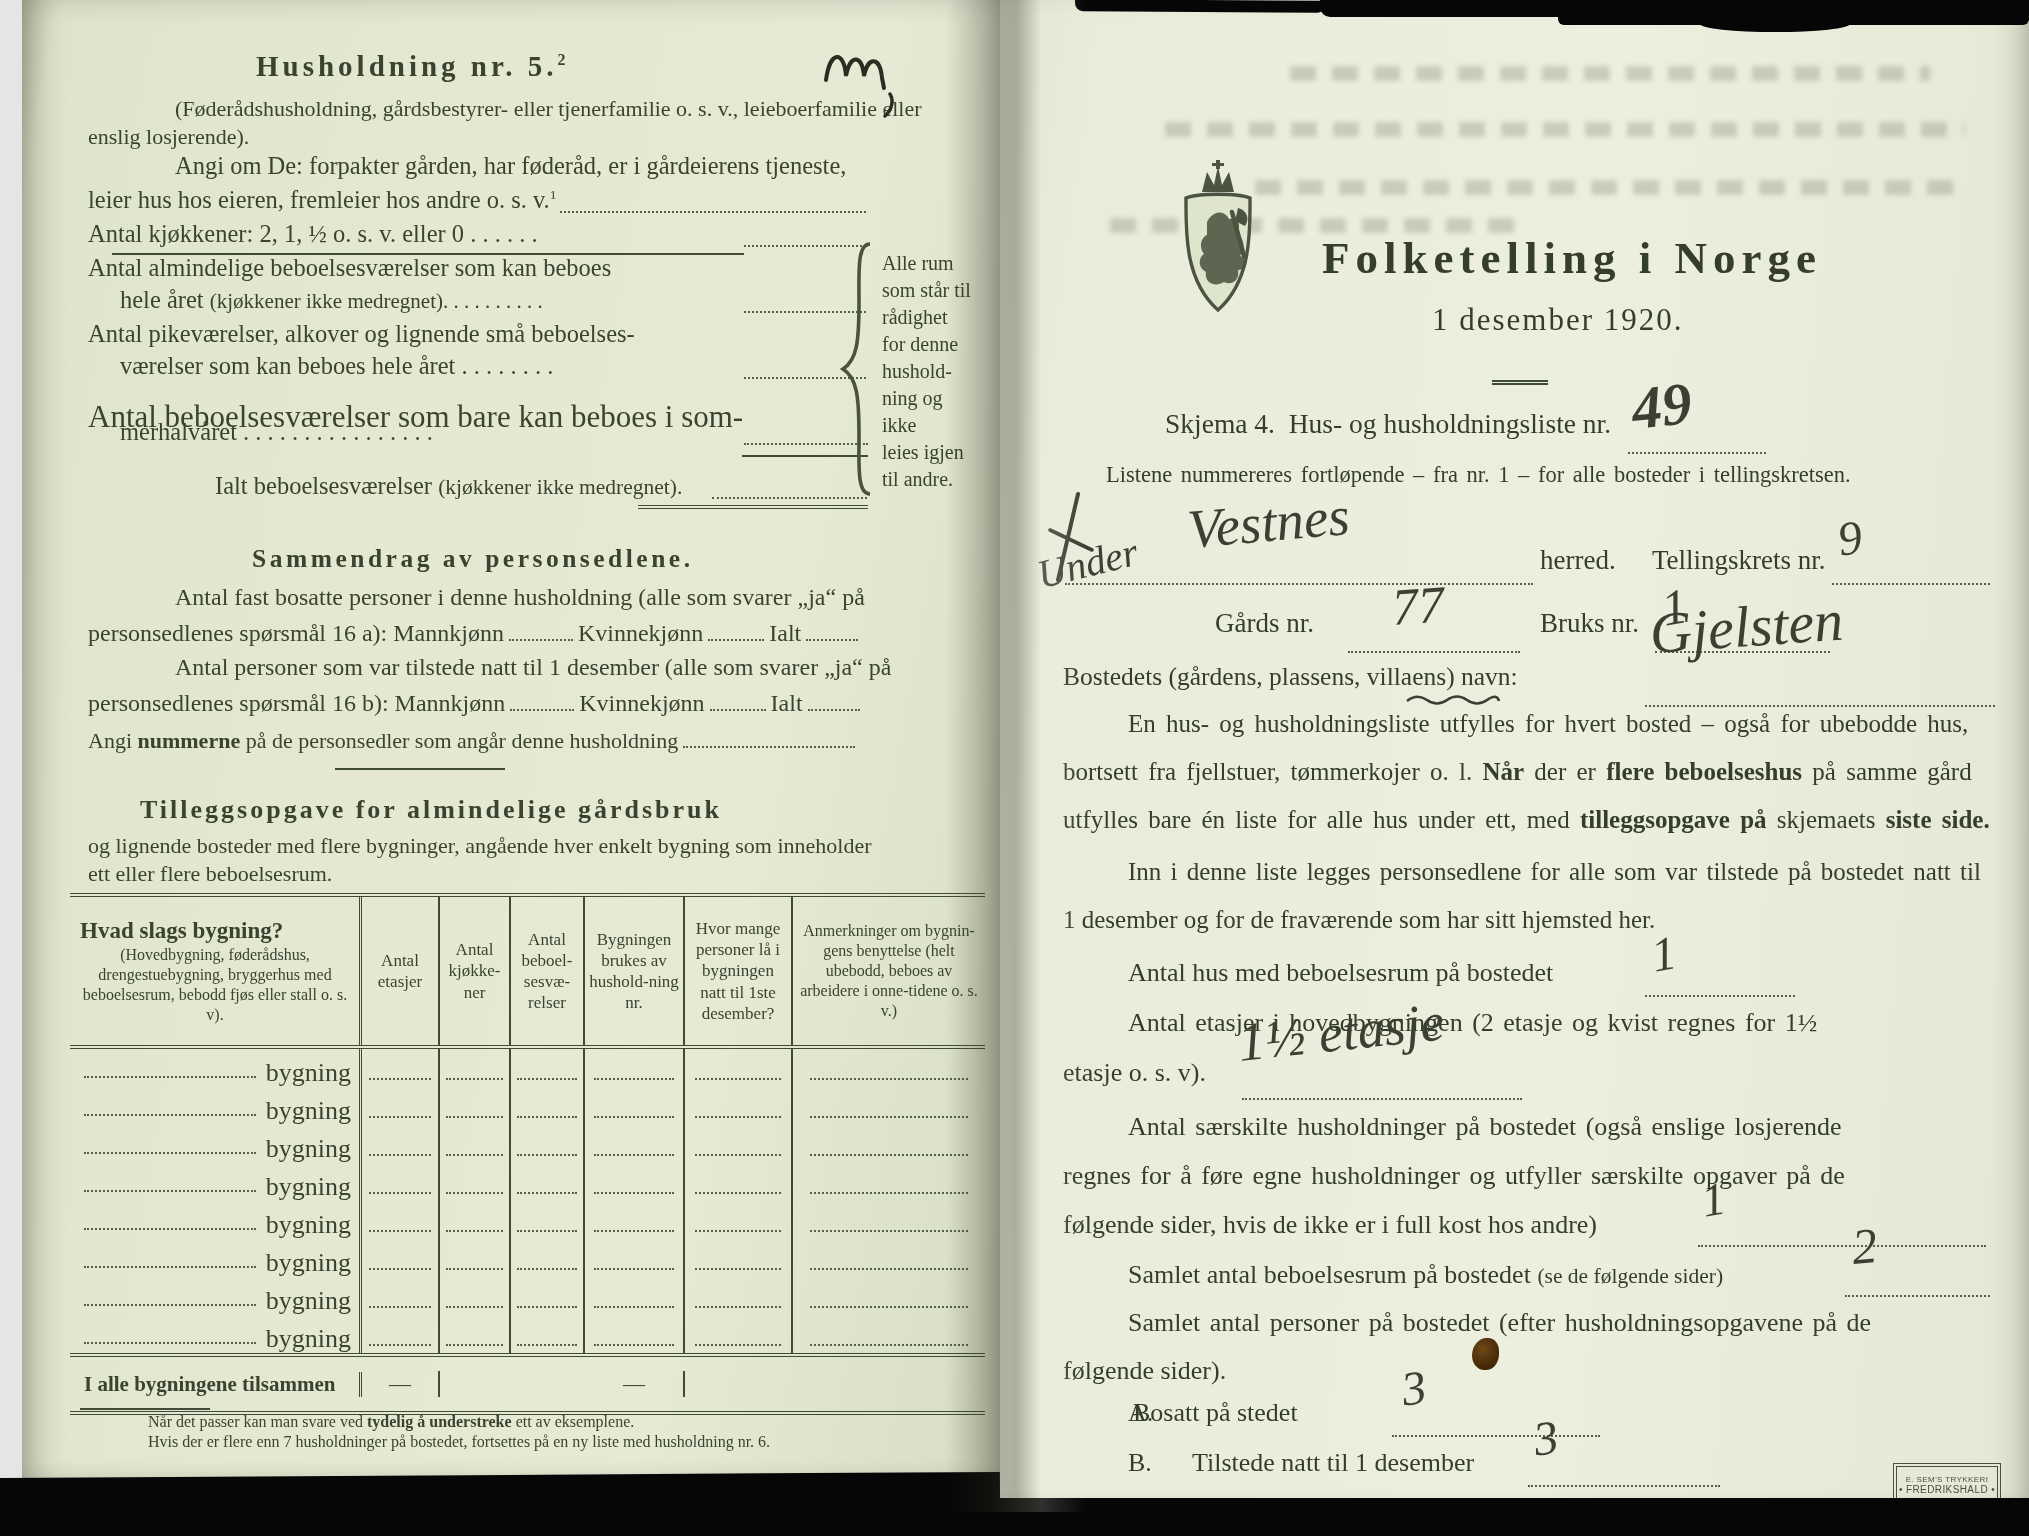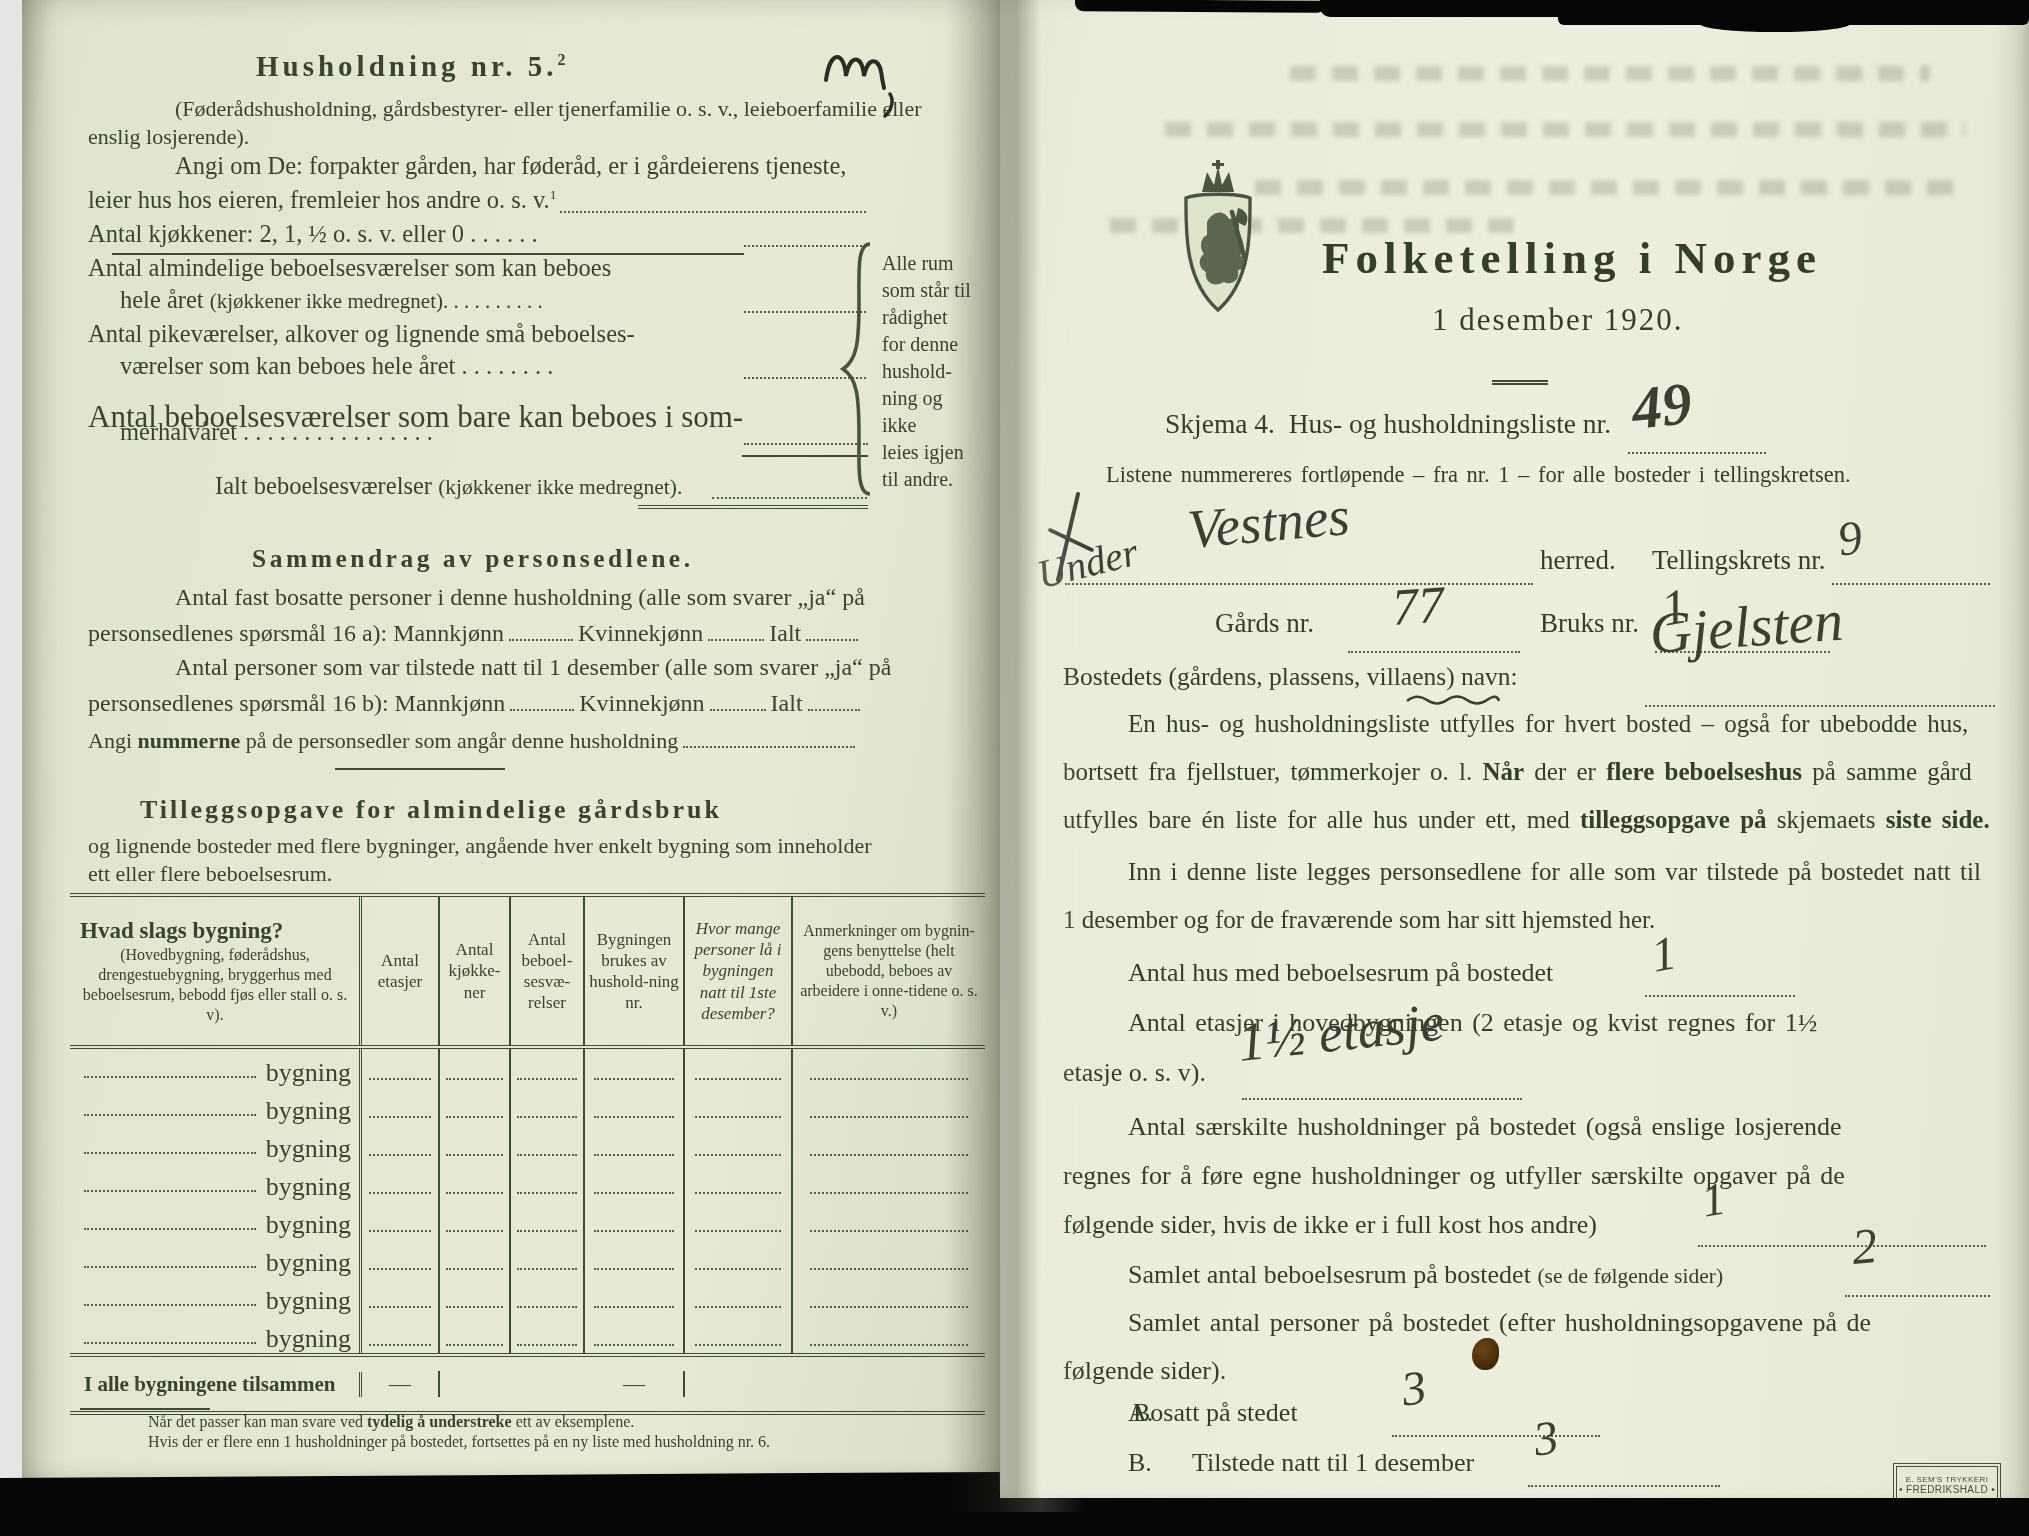--- a/index.html
+++ b/index.html
@@ -121,21 +121,21 @@
   <div id="ptable">
     <div id="thead" class="tgrid">
       <div class="hcell">
         <div class="b" style="font-size:23px;">Hvad slags bygning?</div>
         <div style="font-size:16px;white-space:normal;text-align:center;padding-right:6px;">(Hovedbygning, føderådshus, drengestuebygning, bryggerhus med beboelsesrum, bebodd fjøs eller stall o. s. v).</div>
       </div>
       <div class="hcell" style="white-space:normal;">Antal etasjer</div>
       <div class="hcell" style="white-space:normal;">Antal kjøkke-ner</div>
       <div class="hcell" style="white-space:normal;">Antal beboel-sesvæ-relser</div>
       <div class="hcell" style="white-space:normal;">Bygningen brukes av hushold-ning nr.</div>
-      <div class="hcell" style="white-space:normal;font-style:italic;">Hvor mange personer lå i bygningen natt til 1ste desember?</div>
+      <div class="hcell" style="white-space:normal;">Hvor mange personer lå i bygningen natt til 1ste desember?</div>
       <div class="hcell" style="white-space:normal;font-size:16px;">Anmerkninger om bygnin-gens benyttelse (helt ubebodd, beboes av arbeidere i onne-tidene o. s. v.)</div>
     </div>
 
     <div class="tgrid trow">
         <div class="cell">
           <span class="rowdots"></span>
           <span class="bygg">bygning</span>
         </div>
         <div class="cell">
           <span class="cdots"></span>
@@ -331,21 +331,21 @@
       <div class="cell"></div>
       <div class="cell"></div>
       <div class="cell" style="justify-content:center;font-size:22px;">—</div>
       <div class="cell"></div>
       <div class="cell"></div>
     </div>
   </div>
 
   <div class="sr" style="left:80px;top:1408px;width:130px;height:1.5px;"></div>
   <div class="ln" style="left:148px;top:1413px;font-size:16px;"><span>Når det passer kan man svare ved </span><span class="b">tydelig å understreke</span><span> ett av eksemplene.</span></div>
-  <div class="ln" style="left:148px;top:1433px;font-size:16px;">Hvis der er flere enn 1 husholdninger på bostedet, fortsettes på en ny liste med husholdning nr. 6.</div>
+  <div class="ln" style="left:148px;top:1433px;font-size:16px;">Hvis der er flere enn 7 husholdninger på bostedet, fortsettes på en ny liste med husholdning nr. 6.</div>
 
   <div class="ghost" style="left:1290px;top:66px;width:640px;"></div>
   <div class="ghost" style="left:1165px;top:122px;width:800px;"></div>
   <div class="ghost" style="left:1255px;top:180px;width:706px;"></div>
   <div class="ghost" style="left:1110px;top:218px;width:420px;"></div>
 
   <svg style="position:absolute;left:818px;top:28px;" width="100" height="90" viewBox="0 0 100 90">
     <path d="M8 52 C12 22 26 22 28 48 C32 26 44 26 46 48 C50 28 62 28 64 50 L66 60" fill="none" stroke="#2a2e22" stroke-width="4" stroke-linecap="round"></path>
     <path d="M72 66 C76 72 74 82 67 88" fill="none" stroke="#2a2e22" stroke-width="3.5" stroke-linecap="round"></path>
   </svg>

